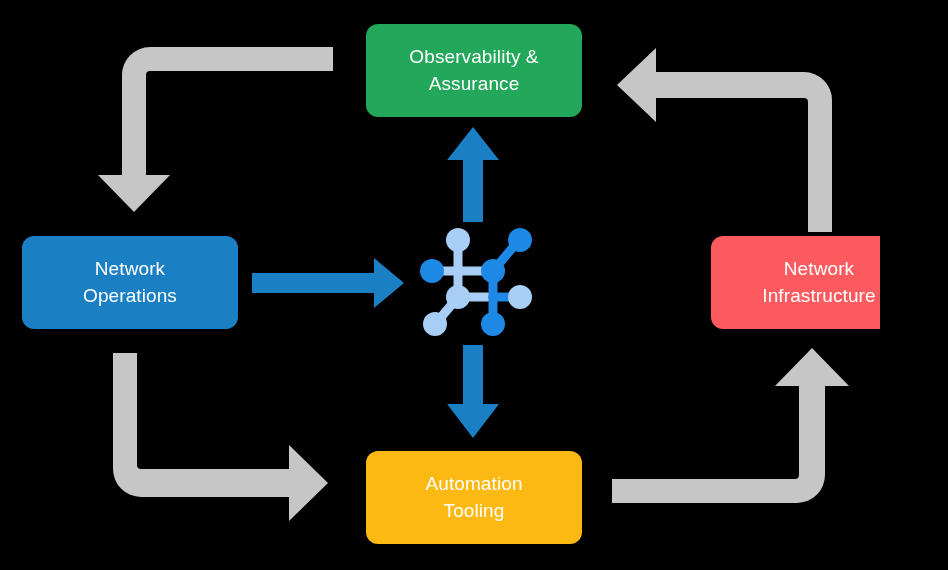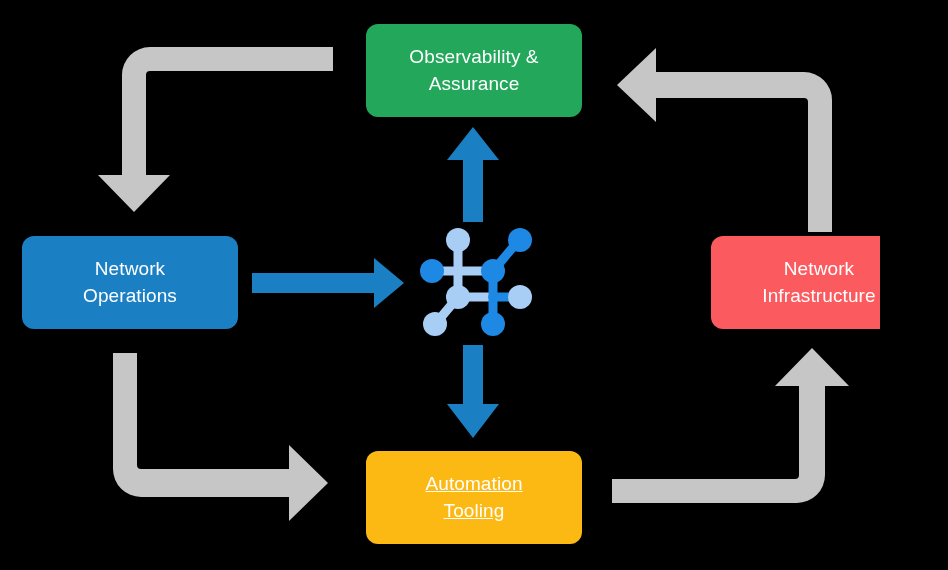--- a/index.html
+++ b/index.html
@@ -43,21 +43,20 @@
   }
   #box-network-infrastructure {
     left: 711px;  top: 236px;
     width: 216px; height: 93px;
     background: #FB5A5E;
   }
   #box-automation-tooling {
     left: 366px;  top: 451px;
     width: 216px; height: 93px;
     background: #FCB813;
-    text-decoration: underline;
   }
   .svg-layer {
     position: absolute;
     left: 0; top: 0;
     width: 948px; height: 570px;
   }
 </style>
 </head>
 <body>
 

